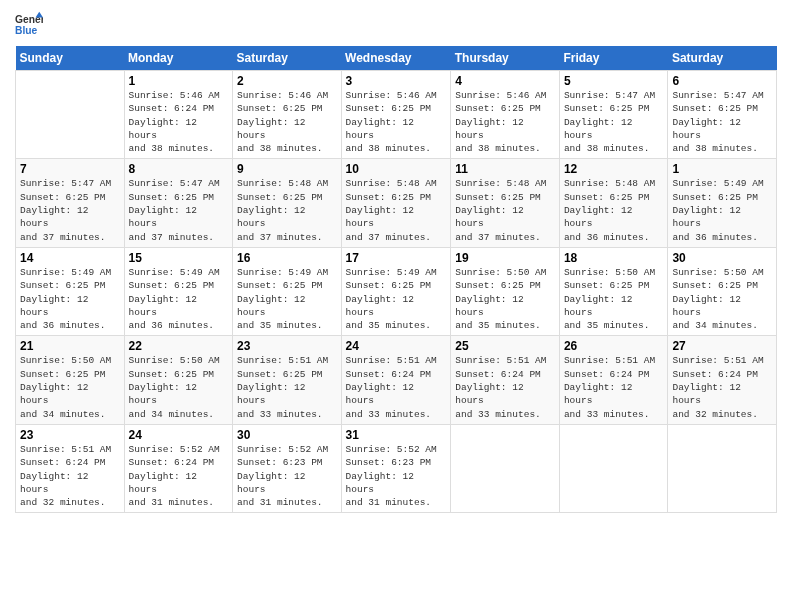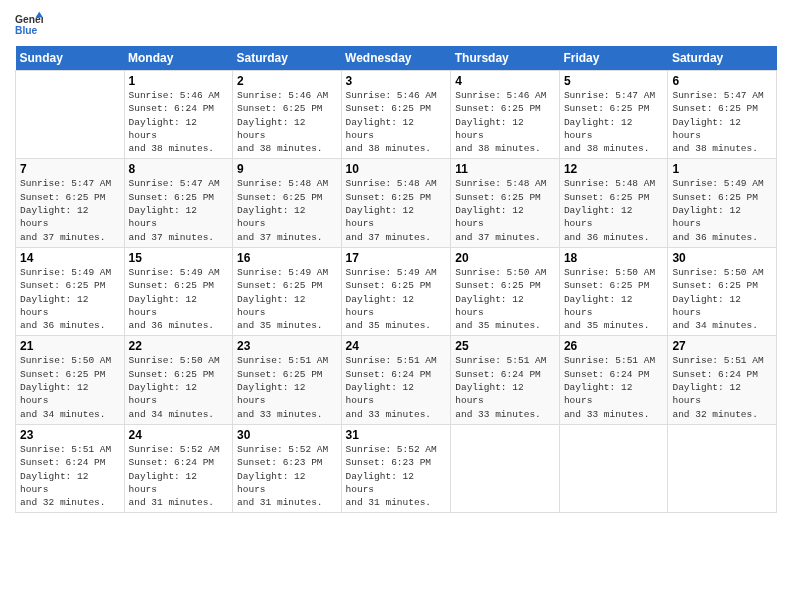--- a/index.html
+++ b/index.html
@@ -187,21 +187,21 @@
           </td>
           <td>
             <span class="day-num">16</span>
             <div class="day-info">Sunrise: 5:49 AM<br>Sunset: 6:25 PM<br>Daylight: 12 hours<br>and 35 minutes.</div>
           </td>
           <td>
             <span class="day-num">17</span>
             <div class="day-info">Sunrise: 5:49 AM<br>Sunset: 6:25 PM<br>Daylight: 12 hours<br>and 35 minutes.</div>
           </td>
           <td>
-            <span class="day-num">20</span>
+            <span class="day-num">19</span>
             <div class="day-info">Sunrise: 5:50 AM<br>Sunset: 6:25 PM<br>Daylight: 12 hours<br>and 35 minutes.</div>
           </td>
           <td>
             <span class="day-num">18</span>
             <div class="day-info">Sunrise: 5:50 AM<br>Sunset: 6:25 PM<br>Daylight: 12 hours<br>and 35 minutes.</div>
           </td>
           <td>
             <span class="day-num">30</span>
             <div class="day-info">Sunrise: 5:50 AM<br>Sunset: 6:25 PM<br>Daylight: 12 hours<br>and 34 minutes.</div>
           </td>

